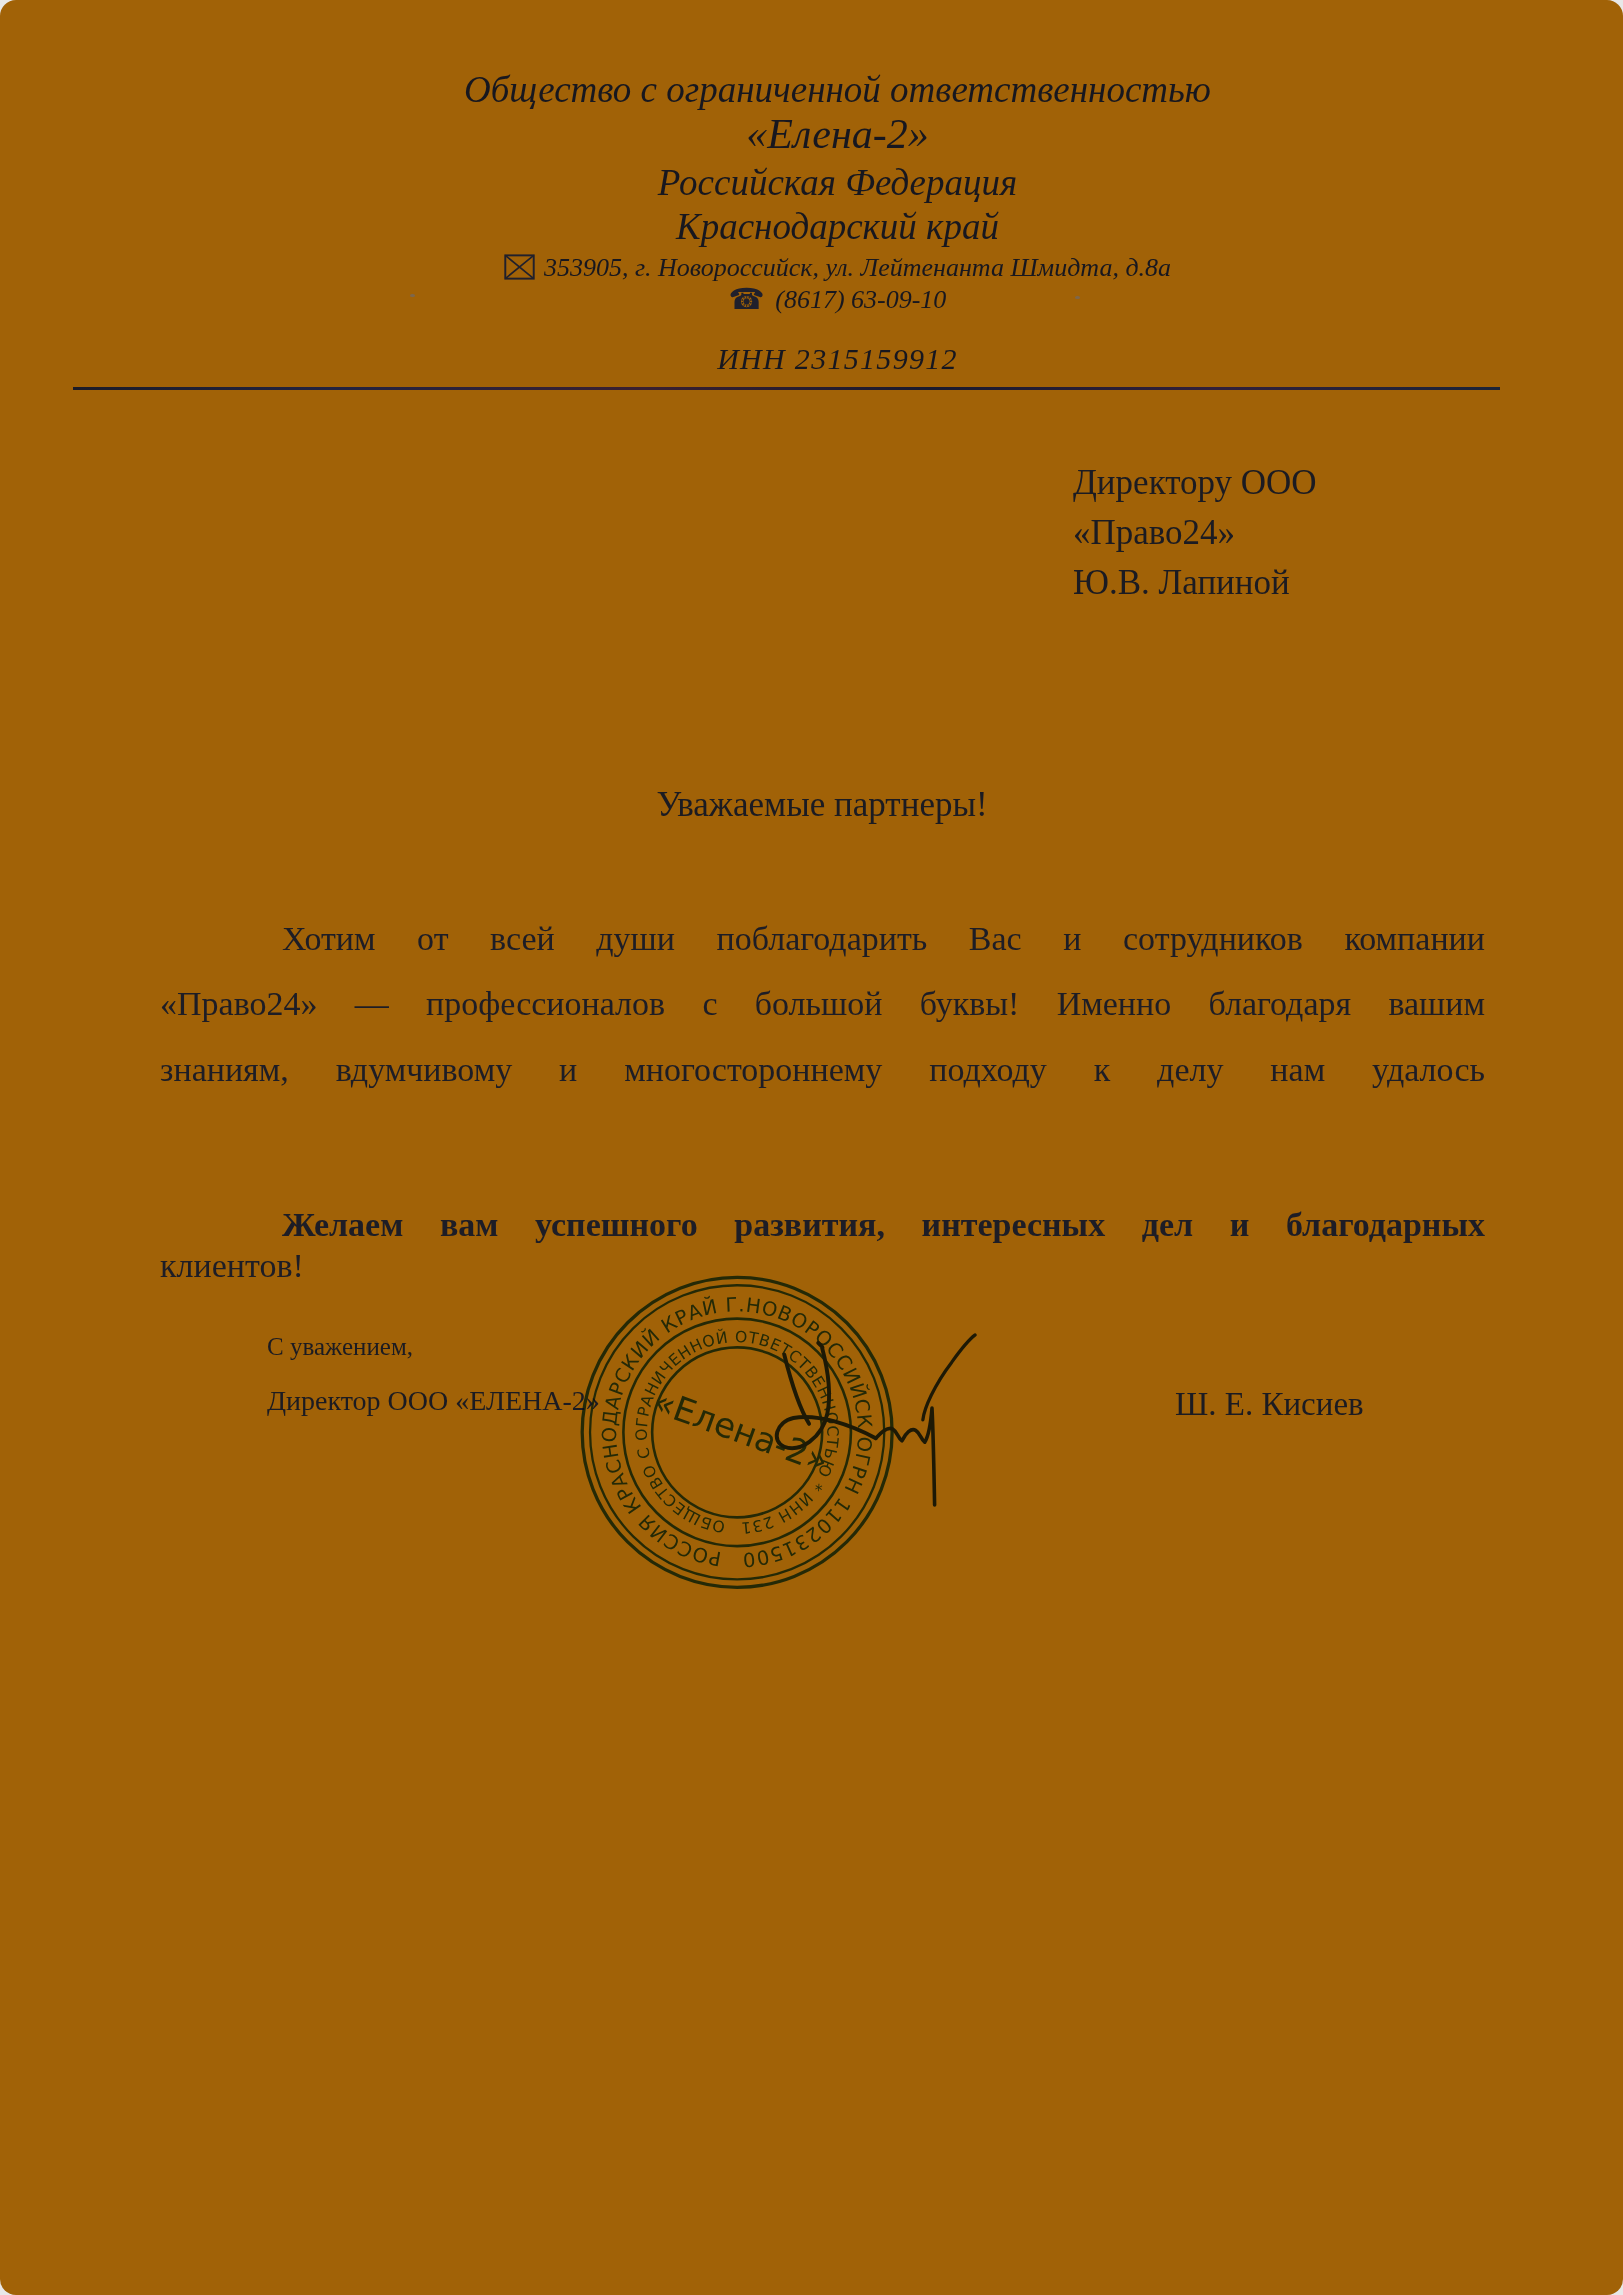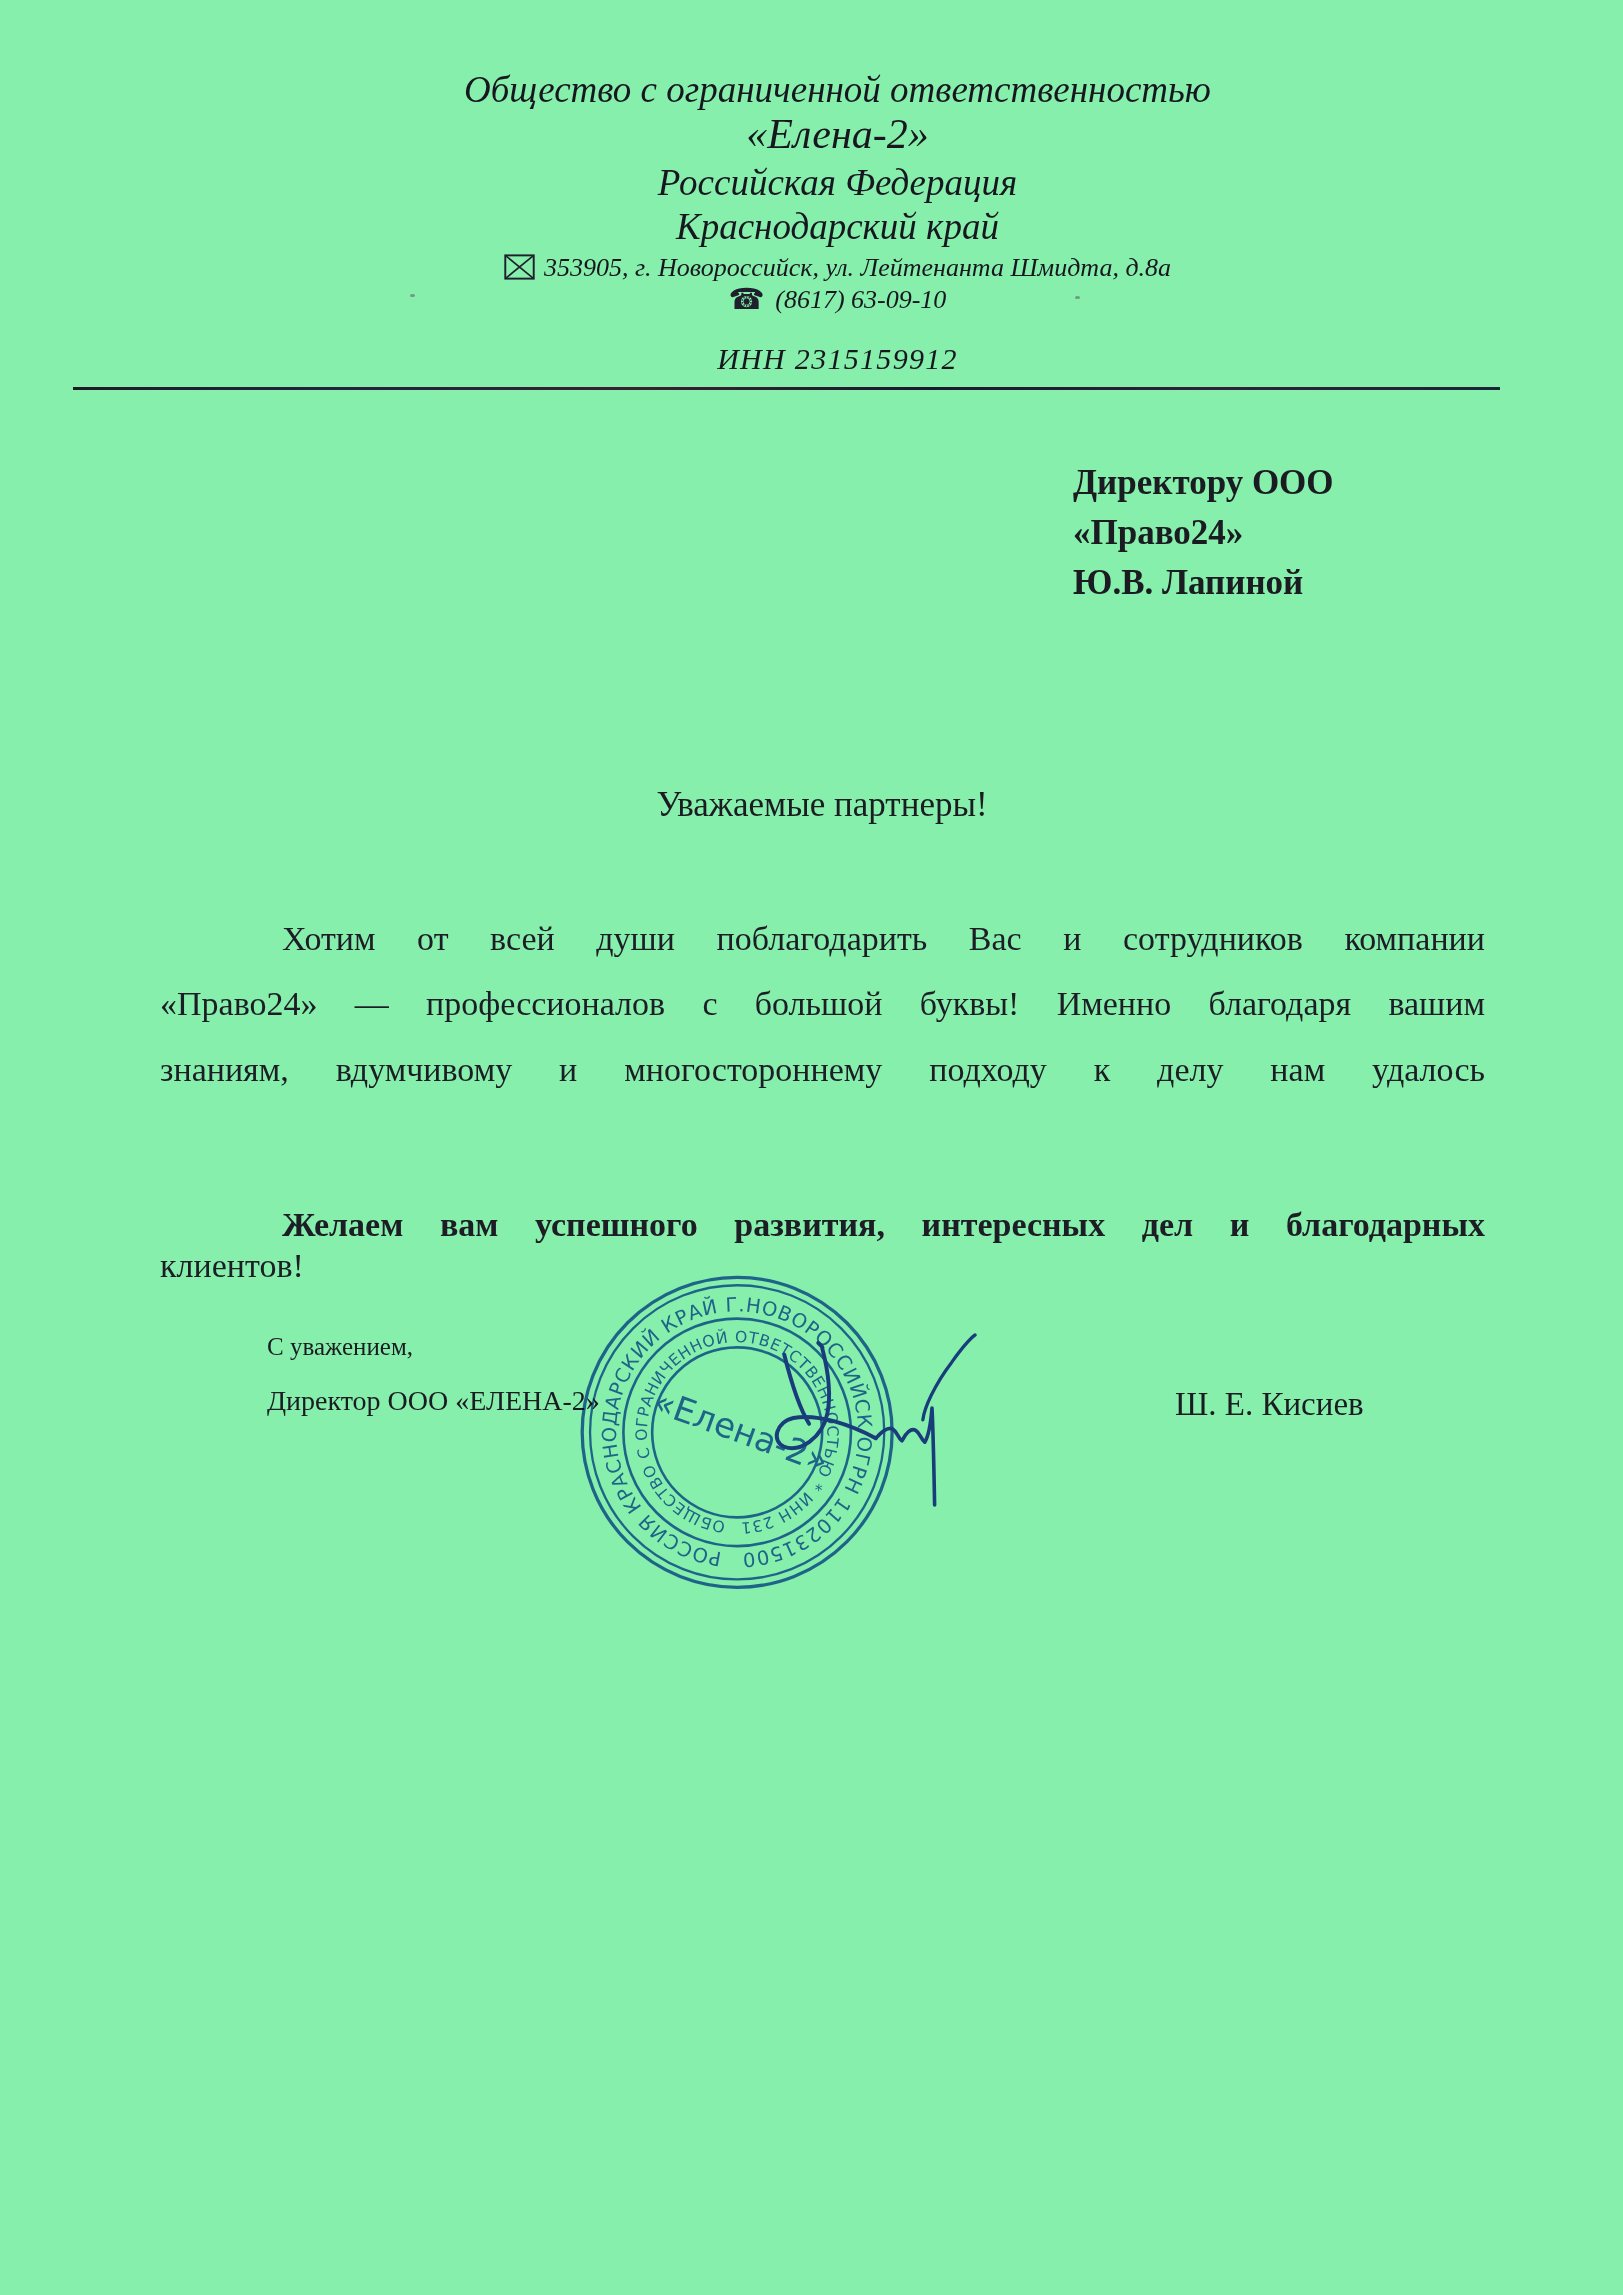--- a/index.html
+++ b/index.html
@@ -1,34 +1,34 @@
 <!DOCTYPE html>
 <html style="font-size:10.5px"><head>
 <meta charset="utf-8">
 <style>
   html,body{margin:0;padding:0;background:#e8e8e8;}
-  #page{position:relative;width:1623px;height:2295px;background:#86efac;overflow:hidden;
-        font-family:"Liberation Serif","DejaVu Serif",serif;color:#1b1b22;}
+  #page{position:relative;width:1623px;height:2295px;background:#a16207;overflow:hidden;
+        font-family:"Liberation Serif","DejaVu Serif",serif;color:#1b1b22;border-radius:16px;}
   
   .lh-line{position:absolute;left:52px;width:1571px;text-align:center;
            font-style:italic;line-height:1;white-space:nowrap;color:#17171f;}
   .lh-1{top:71px;font-size:37px;}
   .lh-2{top:113px;font-size:42px;}
   .lh-3{top:164px;font-size:37px;}
   .lh-4{top:208px;font-size:37px;}
   .lh-5{top:254px;font-size:26px;}
   .lh-6{top:285px;font-size:26px;}
   .lh-7{top:344px;font-size:30px;letter-spacing:1.3px;}
   .env-icon{display:inline-block;vertical-align:-3.9px;margin-right:9.2px;}
   .phone-icon{font-family:"DejaVu Sans",sans-serif;font-style:normal;font-size:29px;
               vertical-align:-1.3px;margin-right:10.5px;color:#20202c;}
   .rule{position:absolute;left:73px;top:387px;width:1427px;height:2.6px;
         background:linear-gradient(90deg,#1c1c28 0%,#232340 18%,#3a2030 40%,#1a1a2e 60%,#32203a 80%,#1c2438 100%);}
   
-  .recipient{position:absolute;left:1073px;top:458px;font-size:35px;line-height:50px;white-space:nowrap;font-weight:bold;}
+  .recipient{position:absolute;left:1073px;top:458px;font-size:35px;line-height:50px;white-space:nowrap;}
   
   .salutation{position:absolute;left:822px;top:785px;transform:translateX(-50%);
               font-size:35px;white-space:nowrap;}
   
   .bline{position:absolute;left:160px;width:1325px;font-size:34px;line-height:1.25;
          text-align:justify;text-align-last:justify;box-sizing:border-box;color:#1d1d26;margin-top:44px;}
   .bline.indent{padding-left:122px;}
   .bline.plain{text-align-last:left;}
   .b1{top:874px;} .b2{top:939px;} .b3{top:1005px;}
   .b4{top:1070px;} .b5{top:1160px;font-weight:bold;} .b6{top:1201px;}

